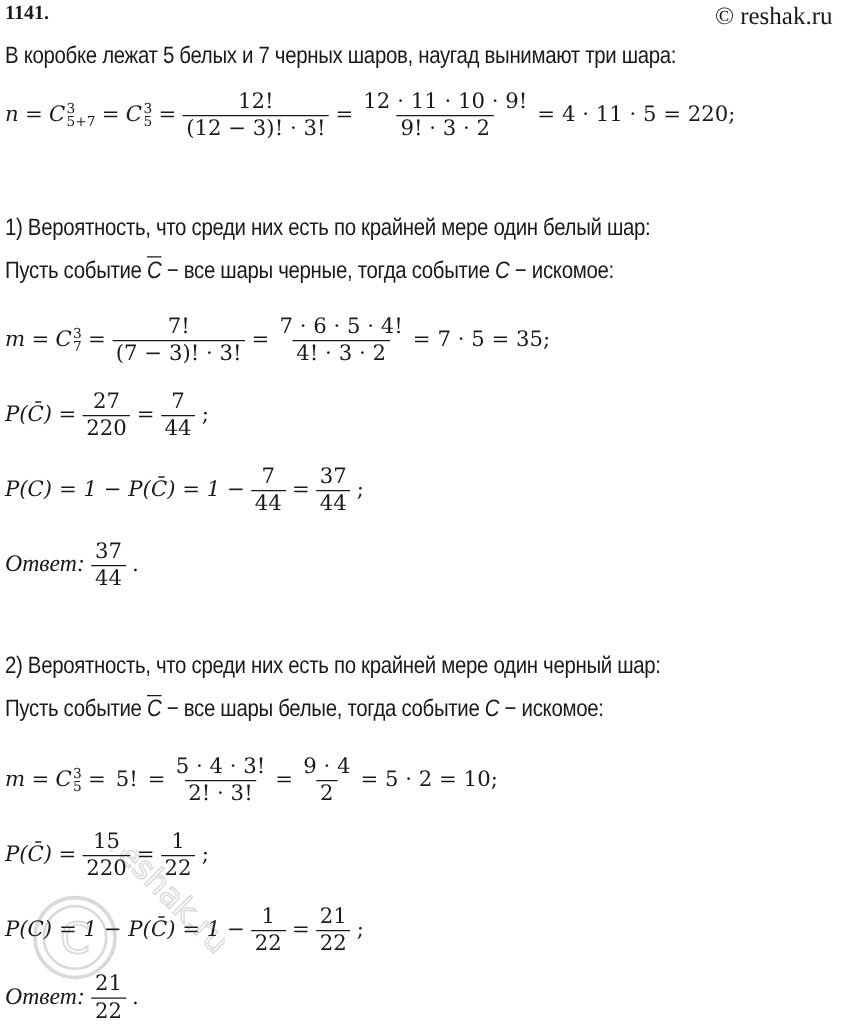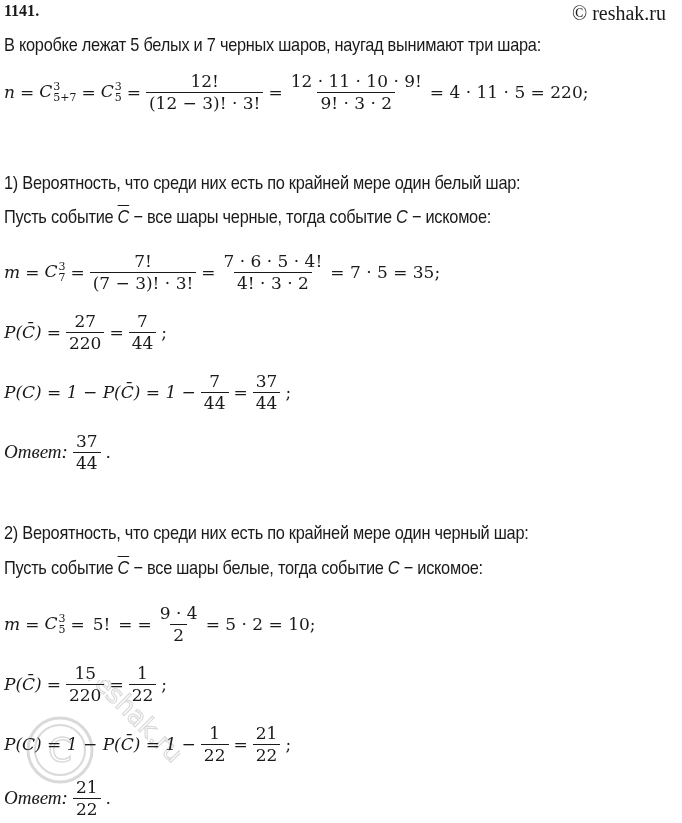--- a/index.html
+++ b/index.html
@@ -145,20 +145,24 @@
       <span>=</span>
     <span><span class="it">C</span><span class="sub-sup">
           <span>3</span>
           <span>5</span>
         </span></span>
     <span>=</span>
     <span class="frac">
         <span class="num">5!</span>
       </span>
     <span>=</span>
+    <span class="frac">
+        <span class="num">5 · 4 · 3!</span>
+        <span class="den">2! · 3!</span>
+      </span>
     <span>=</span>
     <span class="frac">
         <span class="num">9 · 4</span>
         <span class="den">2</span>
       </span>
     <span>= 5 · 2 = 10;</span>
   </div>
 </div>
 
 <div class="row" style="top:656px;left:4px;height:56px;">

